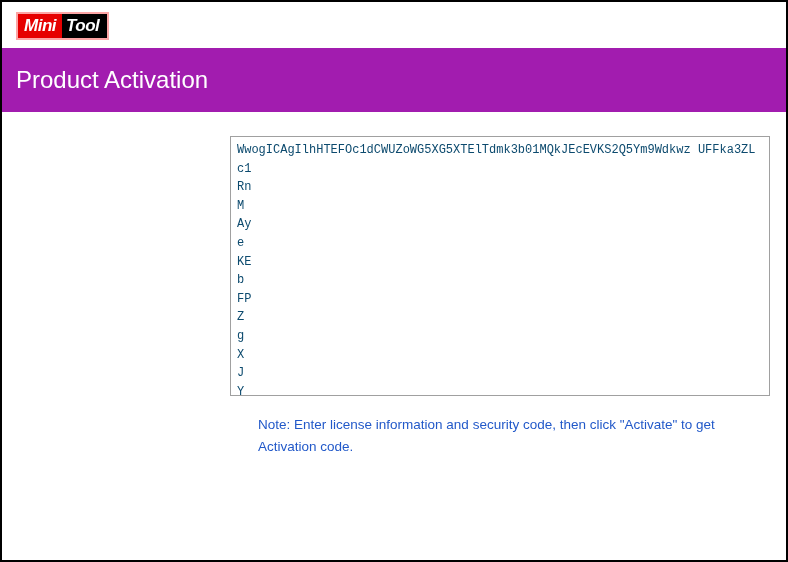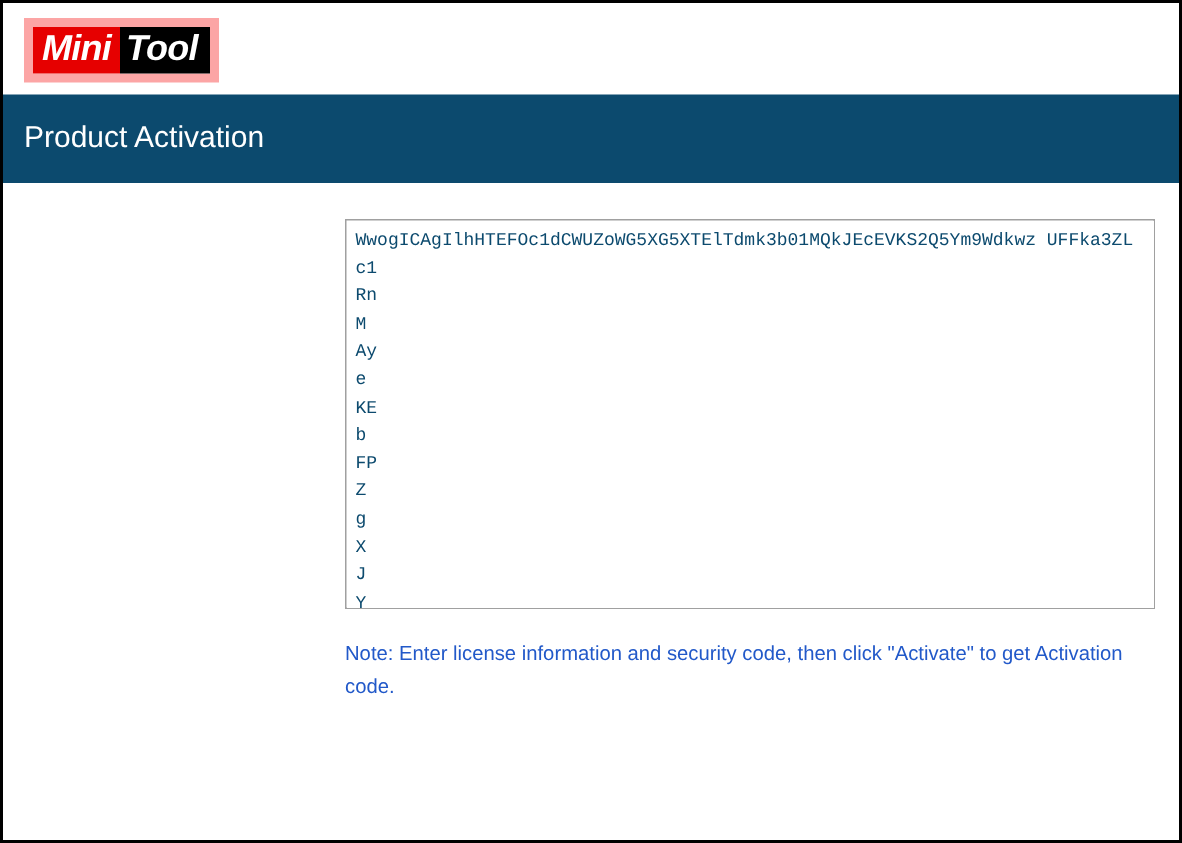--- a/index.html
+++ b/index.html
@@ -13,43 +13,43 @@
       height: 562px;
       background: #fff;
       border: 2px solid #000;
       overflow: hidden;
     }
     .logo-area {
       padding: 10px 14px 8px 14px;
     }
     .logo {
       display: inline-block;
-      border: 6px solid #fca5a5;
+      border: 2px solid #fca5a5;
       font-weight: bold;
       font-style: italic;
-      font-size: 24px;
+      font-size: 17px;
       letter-spacing: -0.5px;
       line-height: 1;
     }
     .logo-mini {
       display: inline-block;
       background: #e60000;
       color: #fff;
       padding: 3px 6px 4px 6px;
     }
     .logo-tool {
       display: inline-block;
       background: #000;
       color: #fff;
       padding: 3px 8px 4px 4px;
     }
     .header-bar {
-      background: #0c4a6e;
+      background: #a21caf;
       color: #fff;
-      font-size: 20px;
+      font-size: 24px;
       font-weight: 400;
       padding: 18px 14px;
     }
     .content {
       padding: 24px 14px 14px 228px;
     }
     .section-label {
       font-size: 14px;
       font-weight: bold;
       color: #333;
@@ -77,20 +77,21 @@
       padding: 8px 22px;
       cursor: pointer;
       display: inline-block;
     }
     .note {
       margin-top: 14px;
       font-size: 13.5px;
       color: #2259c9;
       line-height: 1.6;
       max-width: 540px;
+      margin-left: 28px;
     }
     .note-label {
       font-weight: normal;
     }
   </style>
 </head>
 <body>
 
 <div class="logo-area">
   <span class="logo">

